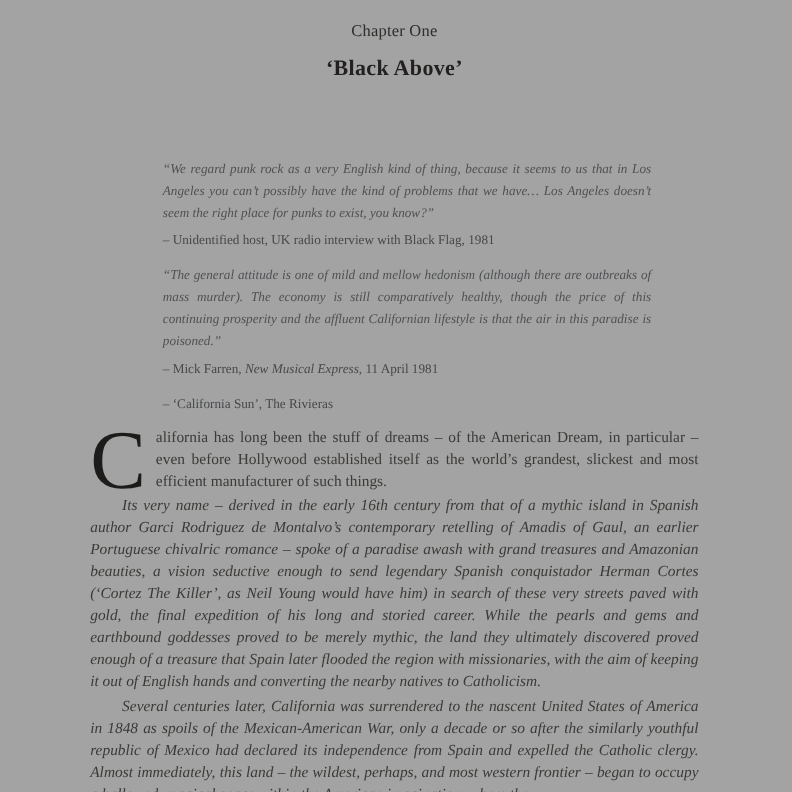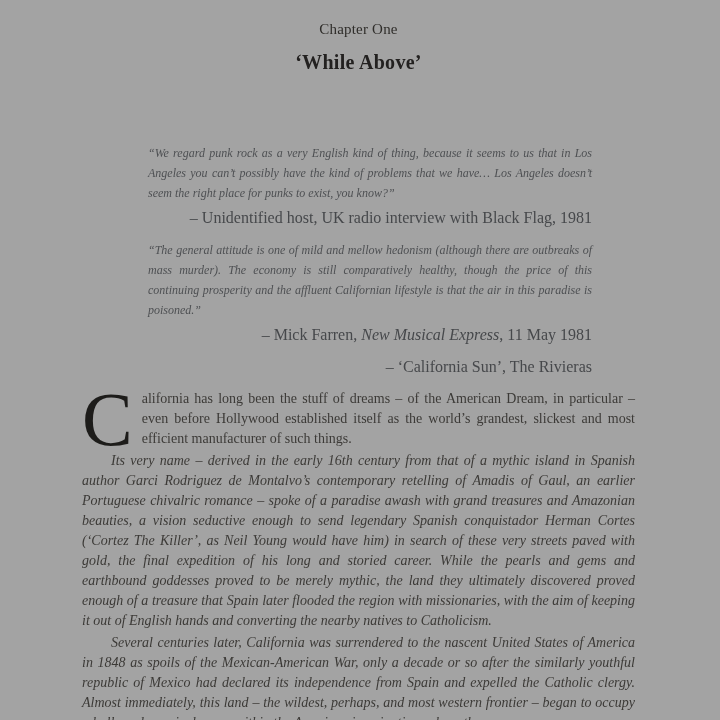--- a/index.html
+++ b/index.html
@@ -45,23 +45,22 @@
   .epigraph blockquote {
     margin: 0;
     font-style: italic;
     font-size: 12px;
     line-height: 20px;
     text-align: justify;
     color: #4e5053;
   }
   .epigraph figcaption {
     margin-top: 5px;
-    font-size: 16px;
+    font-size: 12px;
     line-height: 20px;
-    text-align: right;
     color: #46484b;
   }
   .epigraph figcaption i { }
 
   
   .body-text { margin-top: 4px; }
   .para {
     margin: 0 0 2px 0;
     font-size: 14px;
     line-height: 20px;
@@ -79,33 +78,33 @@
     font-weight: normal;
   }
 </style>
 </head>
 <body>
 
 <div class="page">
 
   <header class="chapter-head">
     <div class="chapter-number">Chapter One</div>
-    <h1 class="chapter-title">‘While Above’</h1>
+    <h1 class="chapter-title">‘Black Above’</h1>
   </header>
 
   <section class="epigraphs">
 
     <figure class="epigraph">
       <blockquote>“We regard punk rock as a very English kind of thing, because it seems to us that in Los Angeles you can’t possibly have the kind of problems that we have… Los Angeles doesn’t seem the right place for punks to exist, you know?”</blockquote>
       <figcaption><span>– Unidentified host, UK radio interview with Black Flag, 1981</span><i></i><span></span></figcaption>
     </figure>
 
     <figure class="epigraph">
       <blockquote>“The general attitude is one of mild and mellow hedonism (although there are outbreaks of mass murder). The economy is still comparatively healthy, though the price of this continuing prosperity and the affluent Californian lifestyle is that the air in this paradise is poisoned.”</blockquote>
-      <figcaption><span>– Mick Farren, </span><i>New Musical Express</i><span>, 11 May 1981</span></figcaption>
+      <figcaption><span>– Mick Farren, </span><i>New Musical Express</i><span>, 11 April 1981</span></figcaption>
     </figure>
 
     <figure class="epigraph">
       <figcaption><span>– ‘California Sun’, The Rivieras</span><i></i><span></span></figcaption>
     </figure>
 
   </section>
 
   <section class="body-text">
 

